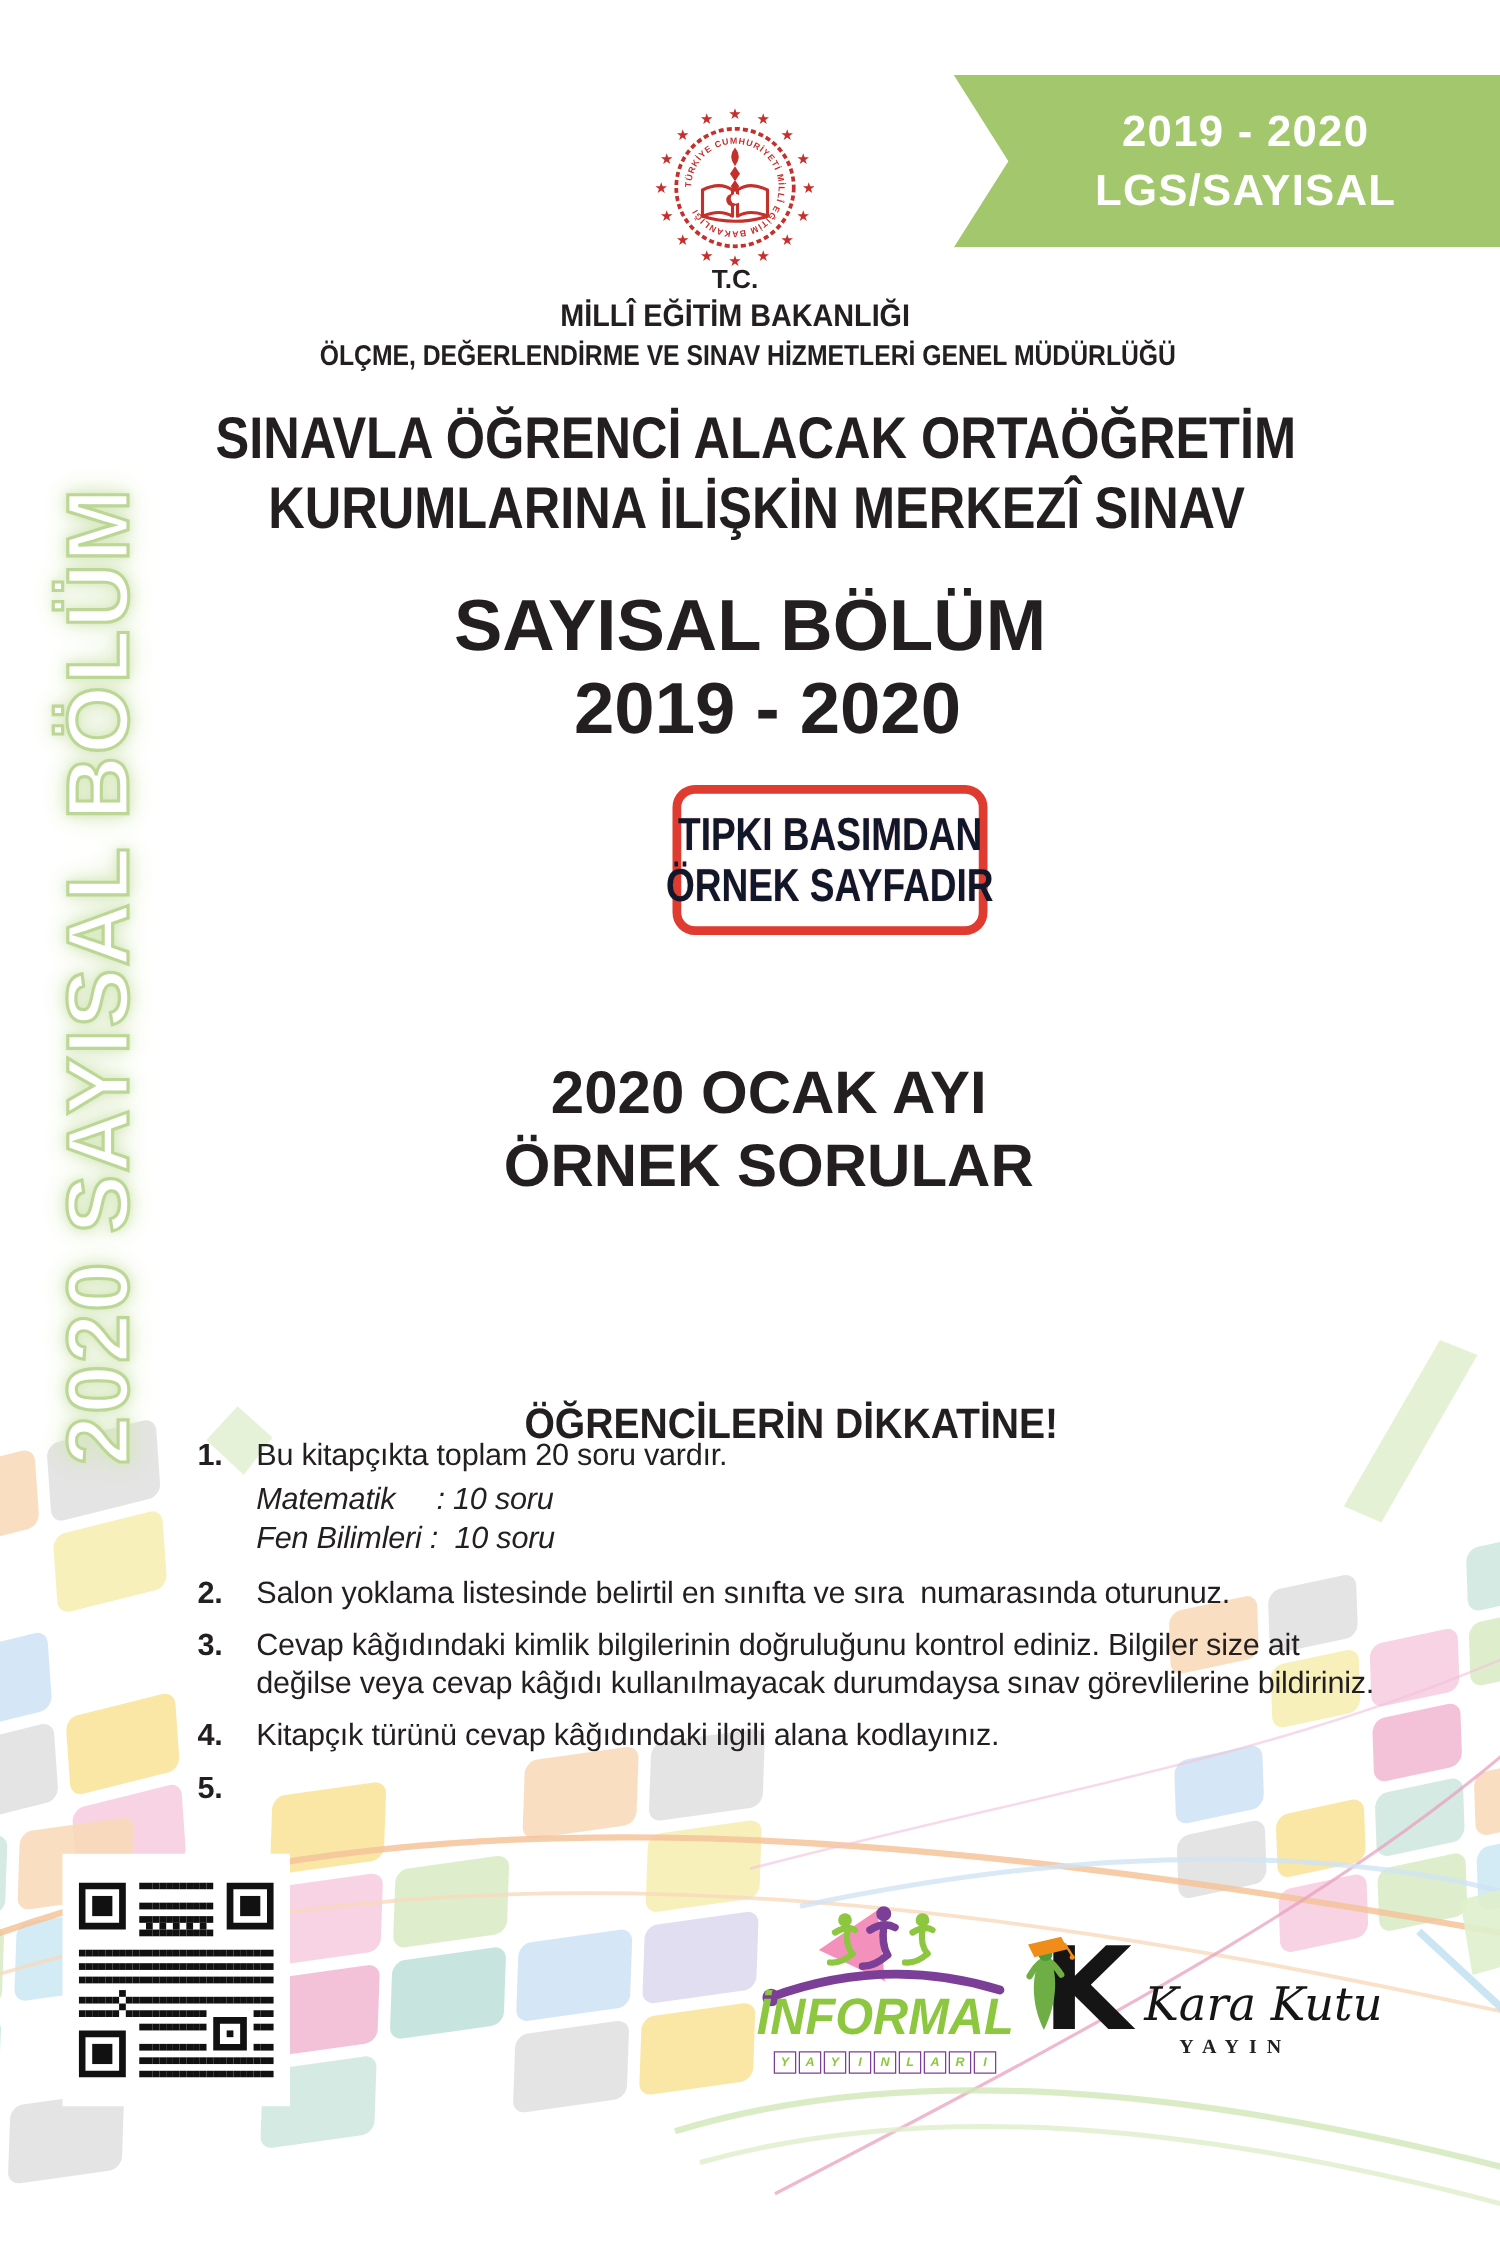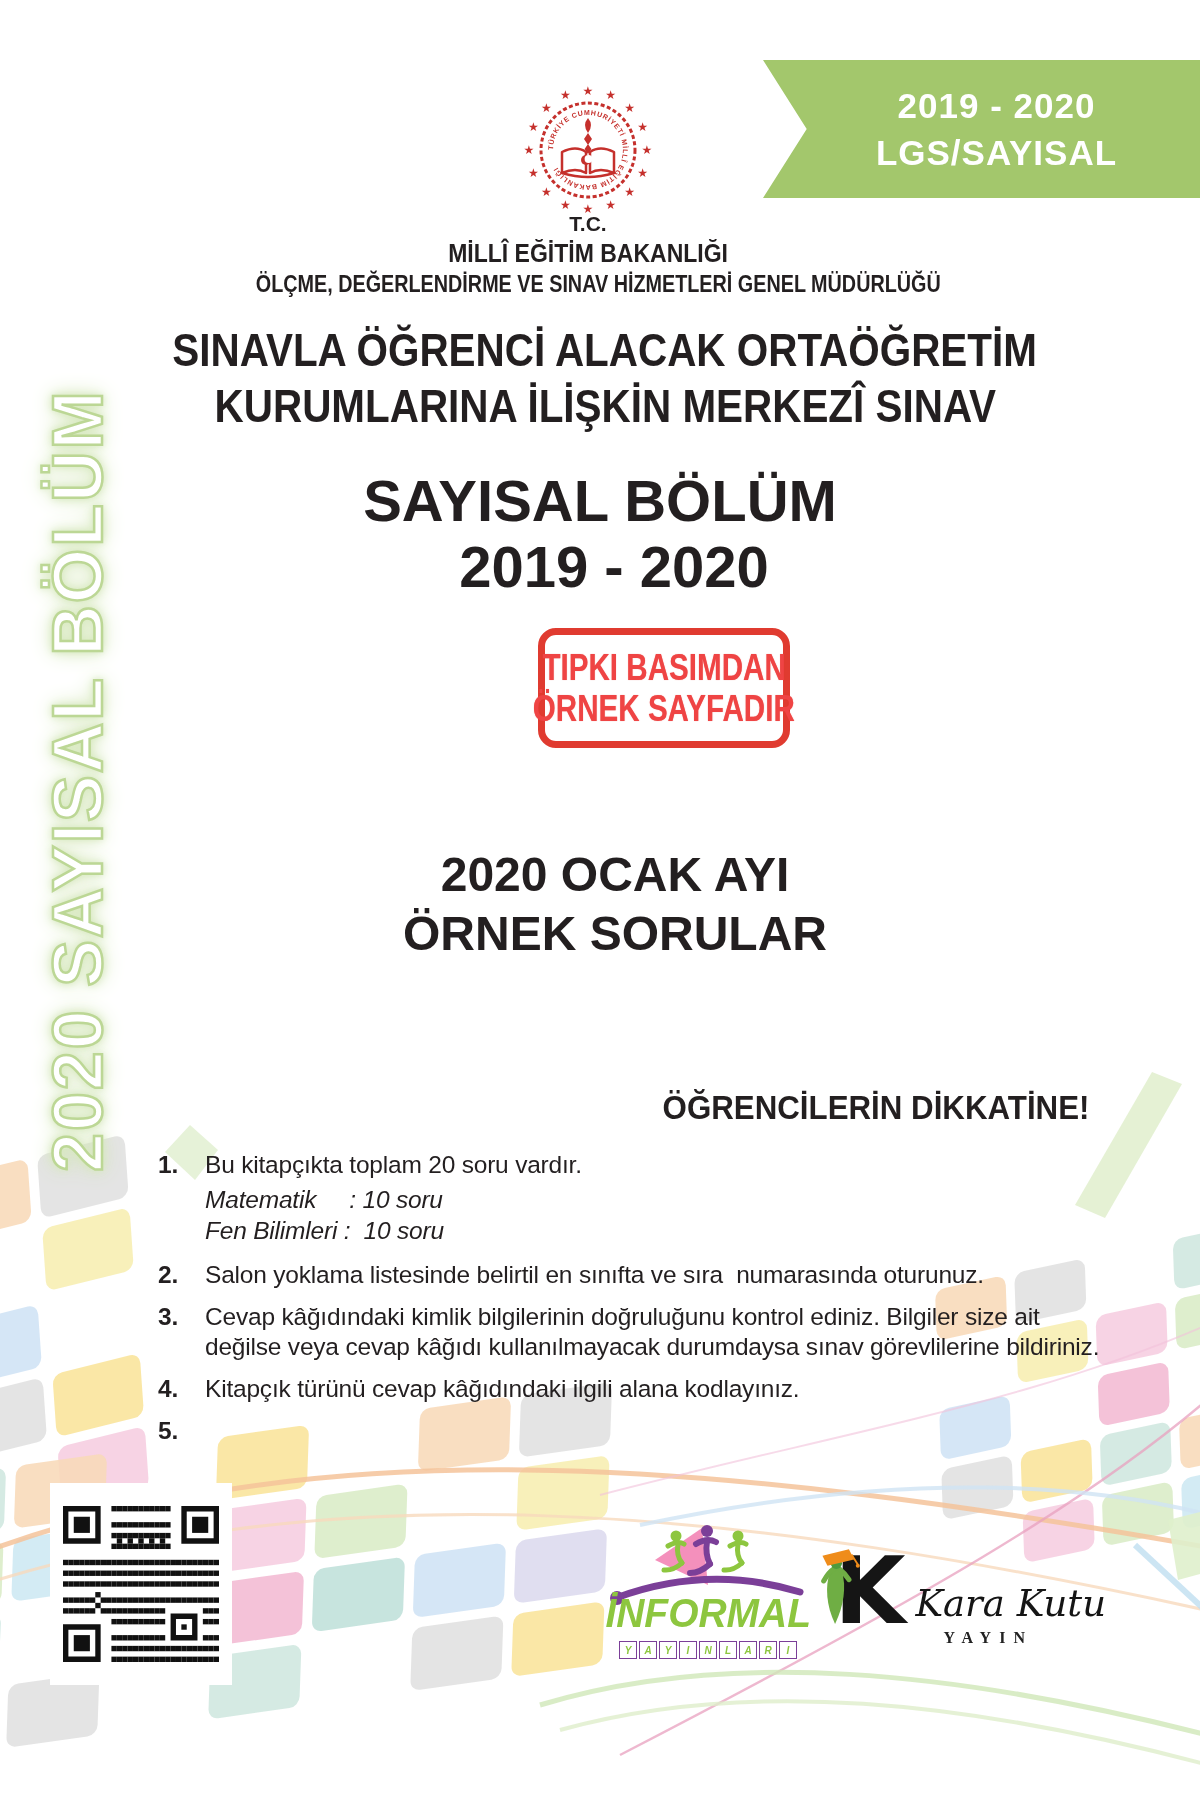--- a/index.html
+++ b/index.html
@@ -23,28 +23,28 @@
   .ministry .tc{font-size:21px;font-weight:bold;}
   .ministry .name{font-size:25px;font-weight:bold;margin-top:3px;}
   .ministry .dept{font-size:23px;font-weight:bold;margin-top:3px;padding-left:21px;}
 
   .examtitle{left:0;top:322px;width:1210px;text-align:center;font-weight:bold;font-size:47px;line-height:56px;}
   .section{left:0;top:468px;width:1200px;text-align:center;font-weight:bold;font-size:58px;line-height:66px;}
   .section .l2{transform:translateX(14px);display:block;}
 
   .stamp{left:538px;top:628px;width:238px;height:106px;border:7px solid #e03b30;border-radius:18px;
          display:flex;flex-direction:column;align-items:center;justify-content:center;
-         color:#ef4444;font-weight:bold;font-size:37px;line-height:41px;
+         color:#0f172a;font-weight:bold;font-size:37px;line-height:41px;
          text-shadow:0 0 1px rgba(224,59,48,.55);}
   .stamp span{display:block;transform:scaleX(.8);white-space:nowrap;}
 
   .subtitle{left:15px;top:845px;width:1200px;text-align:center;font-weight:bold;font-size:48px;line-height:59px;}
 
   
-  .notice-head{left:158px;top:1088px;width:950px;text-align:right;font-weight:bold;font-size:34px;}
+  .notice-head{left:158px;top:1120px;width:950px;text-align:center;font-weight:bold;font-size:34px;}
   .notice{left:158px;top:1150px;width:955px;font-size:24.5px;line-height:30px;letter-spacing:-.2px;}
   .n-item{display:flex;margin-bottom:12px;}
   .n-num{width:47px;font-weight:bold;flex:none;}
   .n-sub{margin-left:47px;font-style:italic;line-height:31px;}
   .n-item.first{margin-bottom:4px;}
   .n-gap{height:14px;}
 
   
   .watermark{position:absolute;z-index:1;left:38px;top:1172px;transform:rotate(-90deg);transform-origin:0 0;
              white-space:nowrap;font-weight:bold;font-size:70px;letter-spacing:2px;color:#ffffff;

